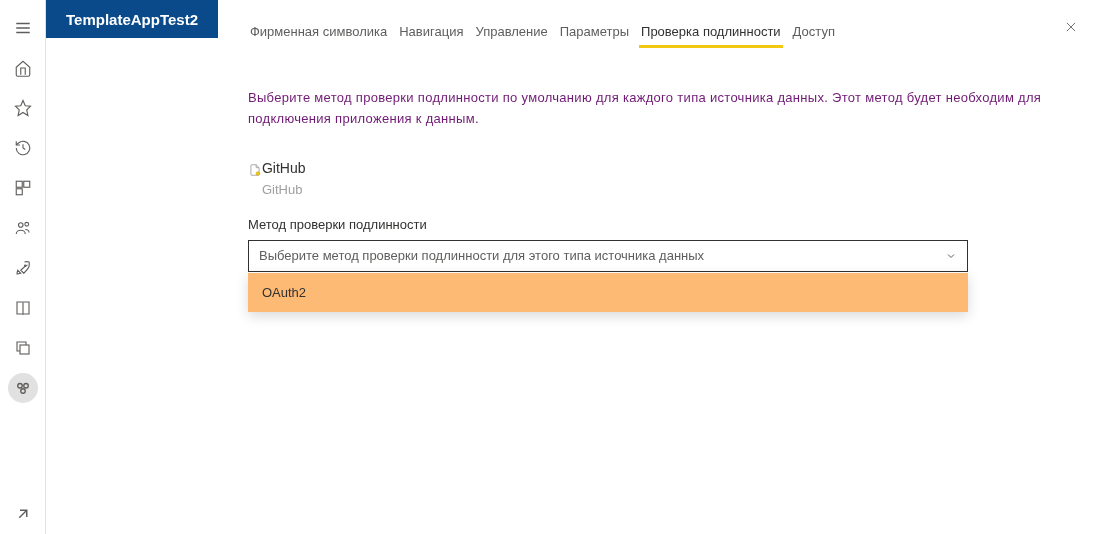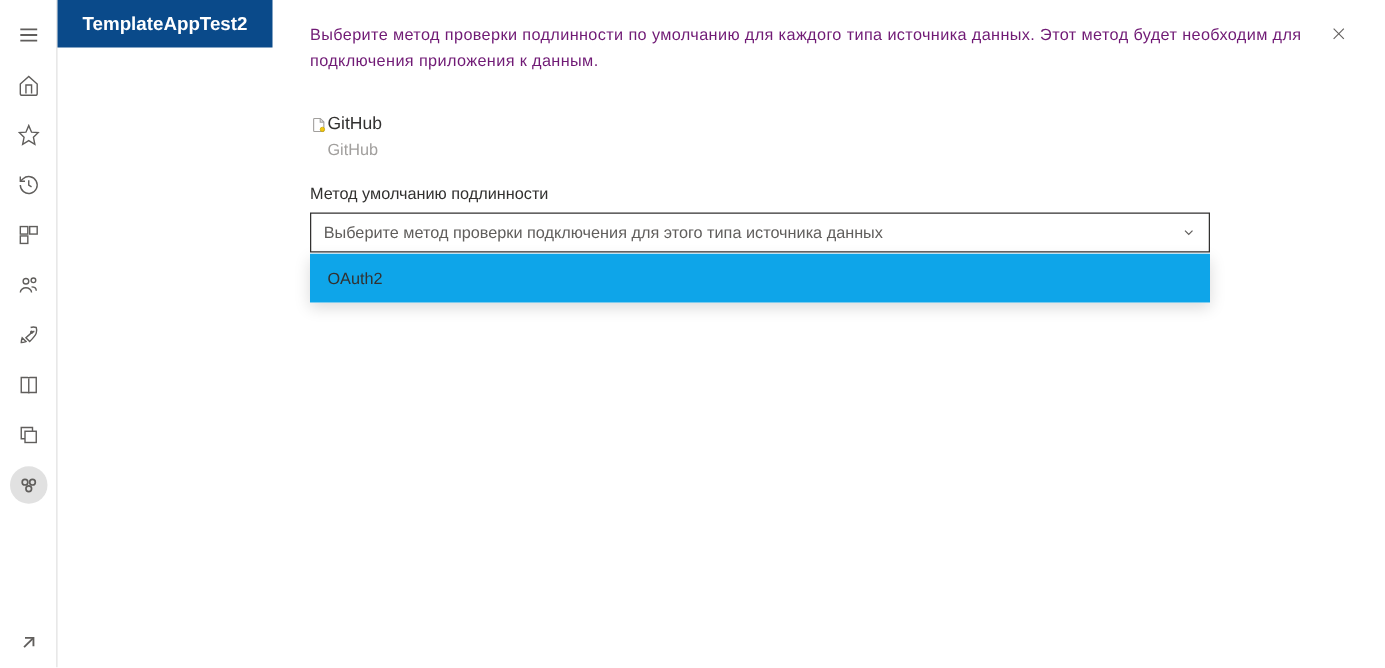--- a/index.html
+++ b/index.html
@@ -174,21 +174,21 @@
       width: 100%;
       background: #fff;
       box-shadow: 0 4px 12px rgba(0,0,0,0.15);
       z-index: 10;
     }
     .dropdown-item {
       padding: 12px 14px;
       font-size: 13px;
       color: #323130;
       cursor: pointer;
-      background: #0ea5e9;
+      background: #fdba74;
     }
     .footer {
       position: absolute;
       bottom: 10px;
       right: 30px;
       display: flex;
       gap: 10px;
       align-items: center;
     }
     .btn {
@@ -303,42 +303,50 @@
   </div>
 
   <div class="content">
     <div class="close-x">
       <svg viewBox="0 0 24 24" fill="none" stroke="currentColor" stroke-width="1.5">
           <line x1="5" y1="5" x2="19" y2="19"></line>
           <line x1="19" y1="5" x2="5" y2="19"></line>
         </svg>
     </div>
 
+    <div class="tabs">
+      <div class="tab">Фирменная символика</div>
+      <div class="tab">Навигация</div>
+      <div class="tab">Управление</div>
+      <div class="tab">Параметры</div>
+      <div class="tab active">Проверка подлинности</div>
+      <div class="tab">Доступ</div>
+    </div>
 
     <div class="section-desc">Выберите метод проверки подлинности по умолчанию для каждого типа источника данных.  Этот метод будет необходим для подключения приложения к данным.</div>
 
     <div class="source-row">
       <div class="source-icon">
         <svg viewBox="0 0 24 24" fill="none" stroke="currentColor" stroke-width="1.5">
             <path d="M14 3H6a1 1 0 00-1 1v16a1 1 0 001 1h12a1 1 0 001-1V8l-5-5z"></path>
             <polyline points="14 3 14 8 19 8"></polyline>
             <circle cx="17" cy="18" r="3" fill="#f2c811" stroke="#c9a400" stroke-width="1"></circle>
           </svg>
       </div>
       <div class="source-info">
         <div class="source-name">GitHub</div>
         <div class="source-type">GitHub</div>
       </div>
     </div>
 
-    <div class="field-label">Метод умолчанию подлинности</div>
+    <div class="field-label">Метод проверки подлинности</div>
 
     <div class="dropdown-wrapper">
       <div class="dropdown">
-        <span>Выберите метод проверки подключения для этого типа источника данных</span>
+        <span>Выберите метод проверки подлинности для этого типа источника данных</span>
         <svg viewBox="0 0 24 24" fill="none" stroke="currentColor" stroke-width="2">
             <polyline points="6 9 12 15 18 9"></polyline>
           </svg>
       </div>
       <div class="dropdown-menu">
         <div class="dropdown-item">OAuth2</div>
       </div>
     </div>
   </div>
 

